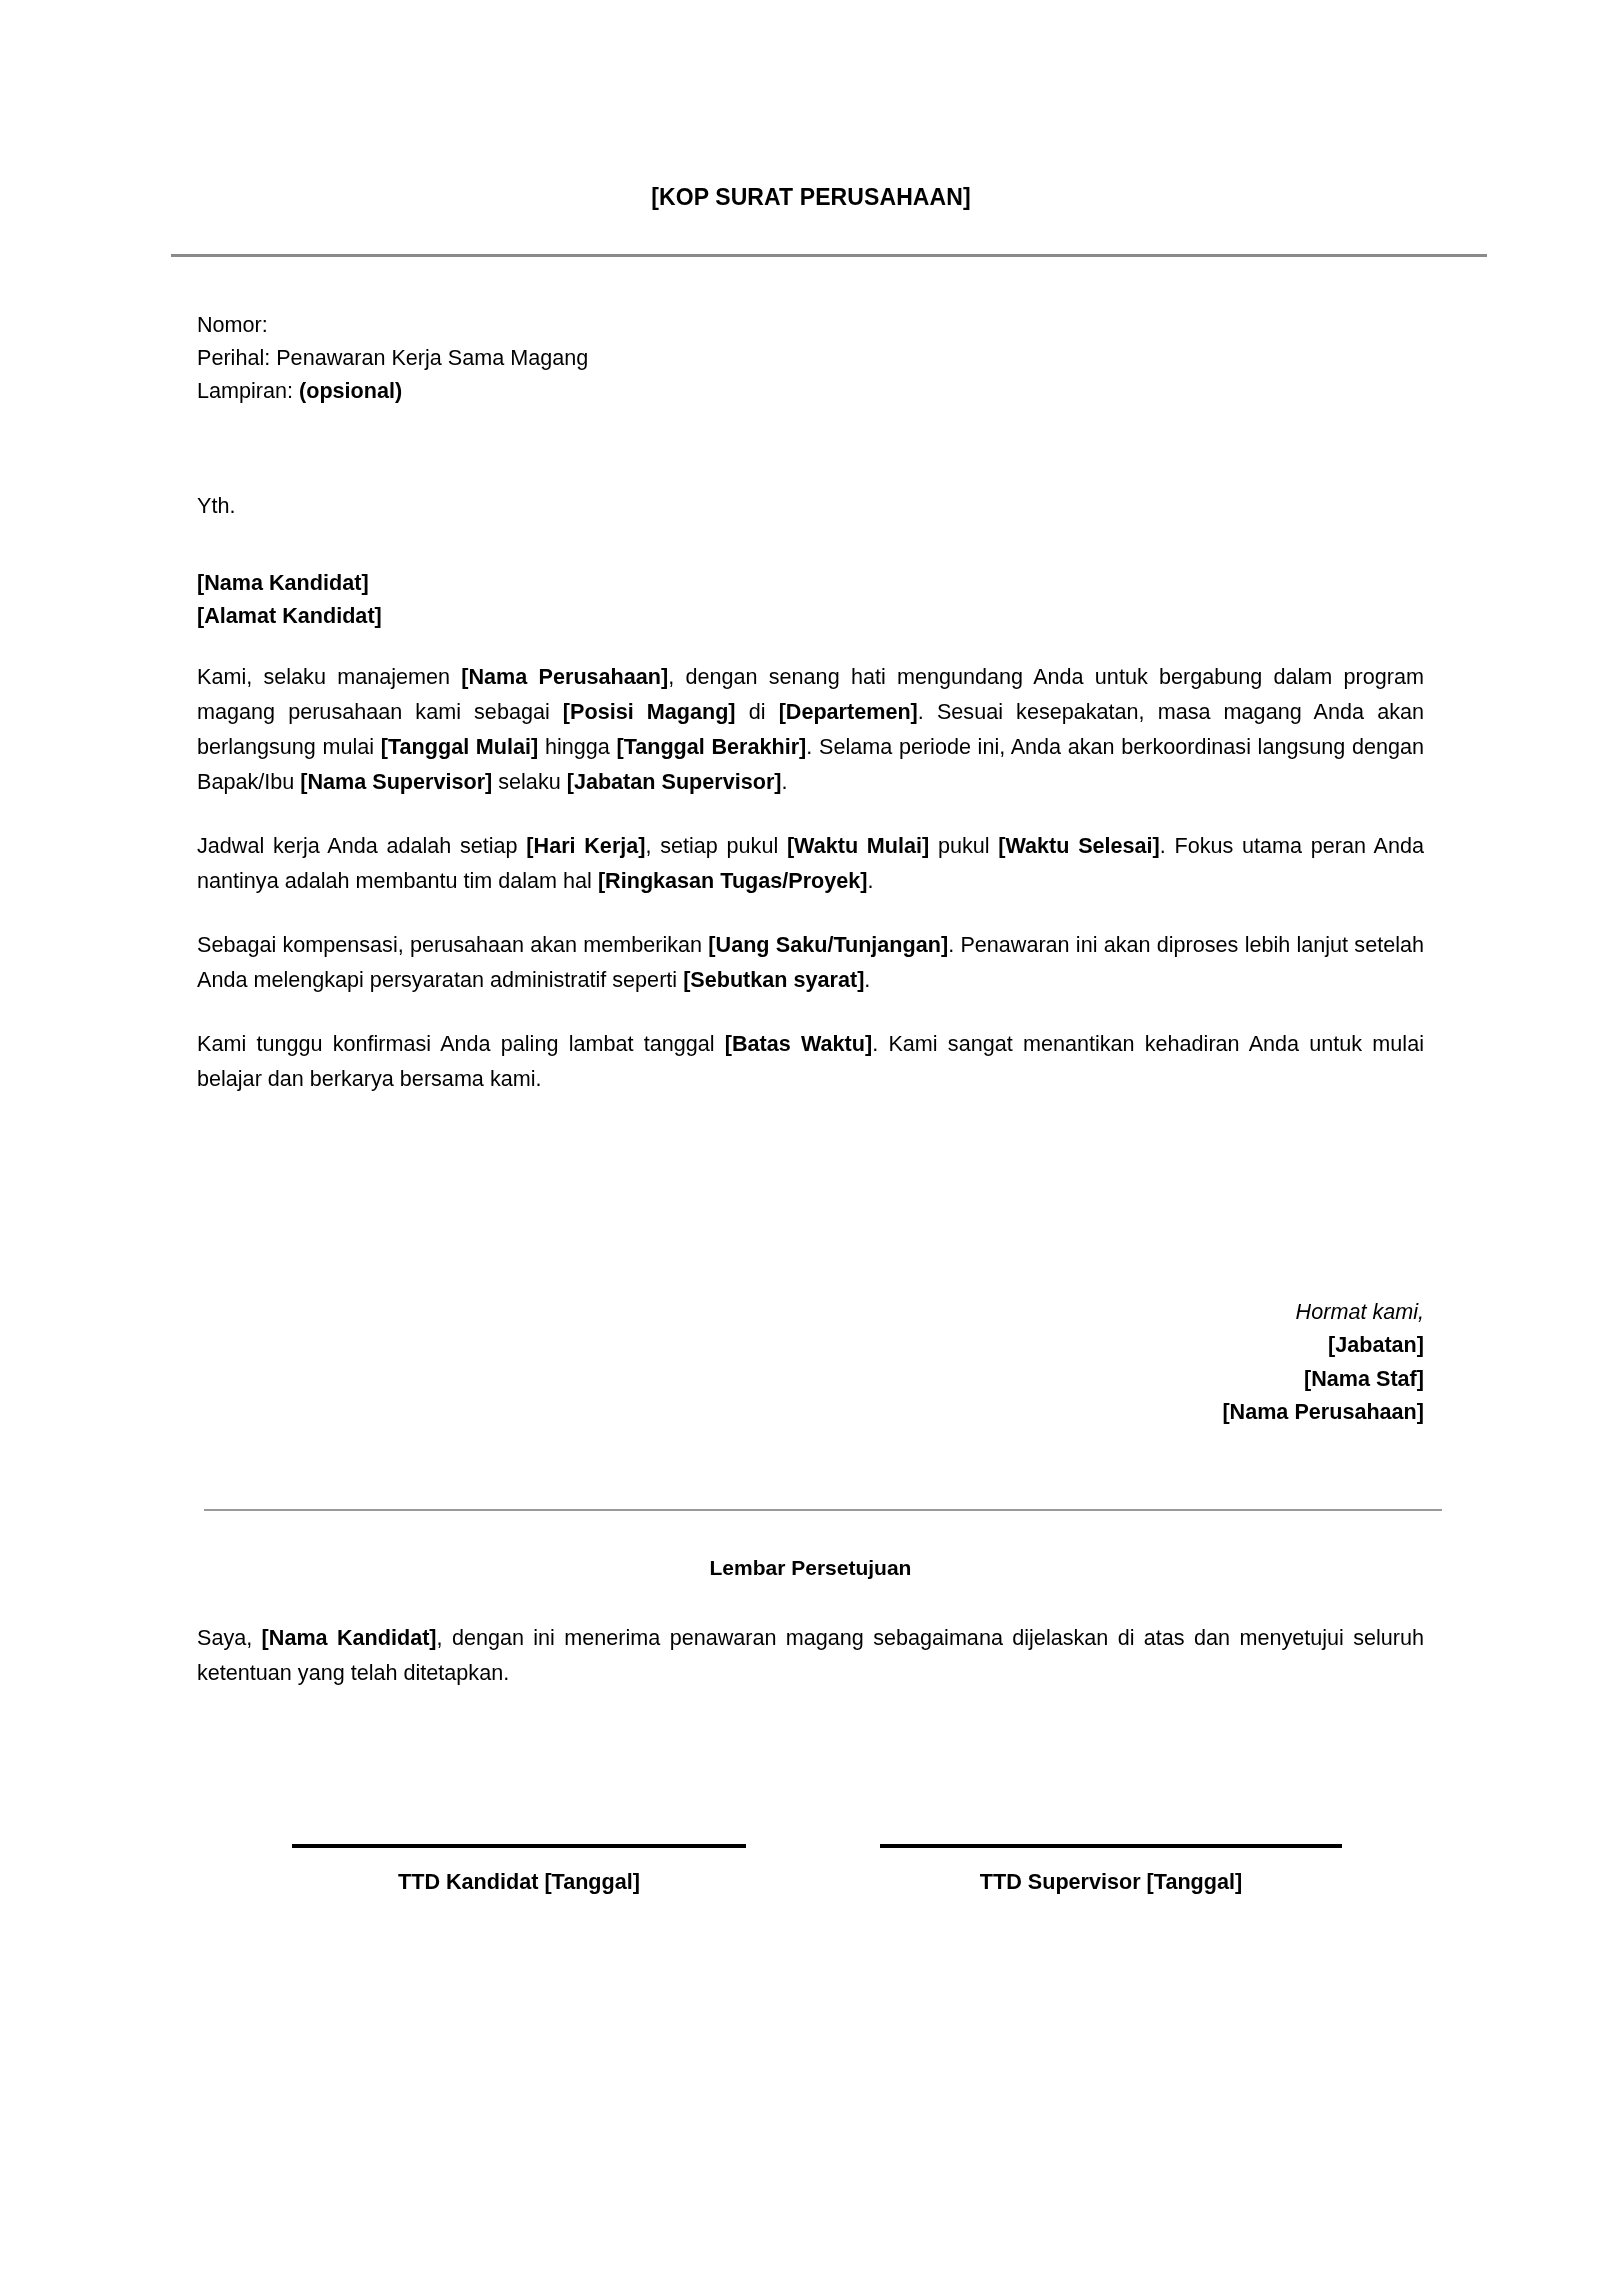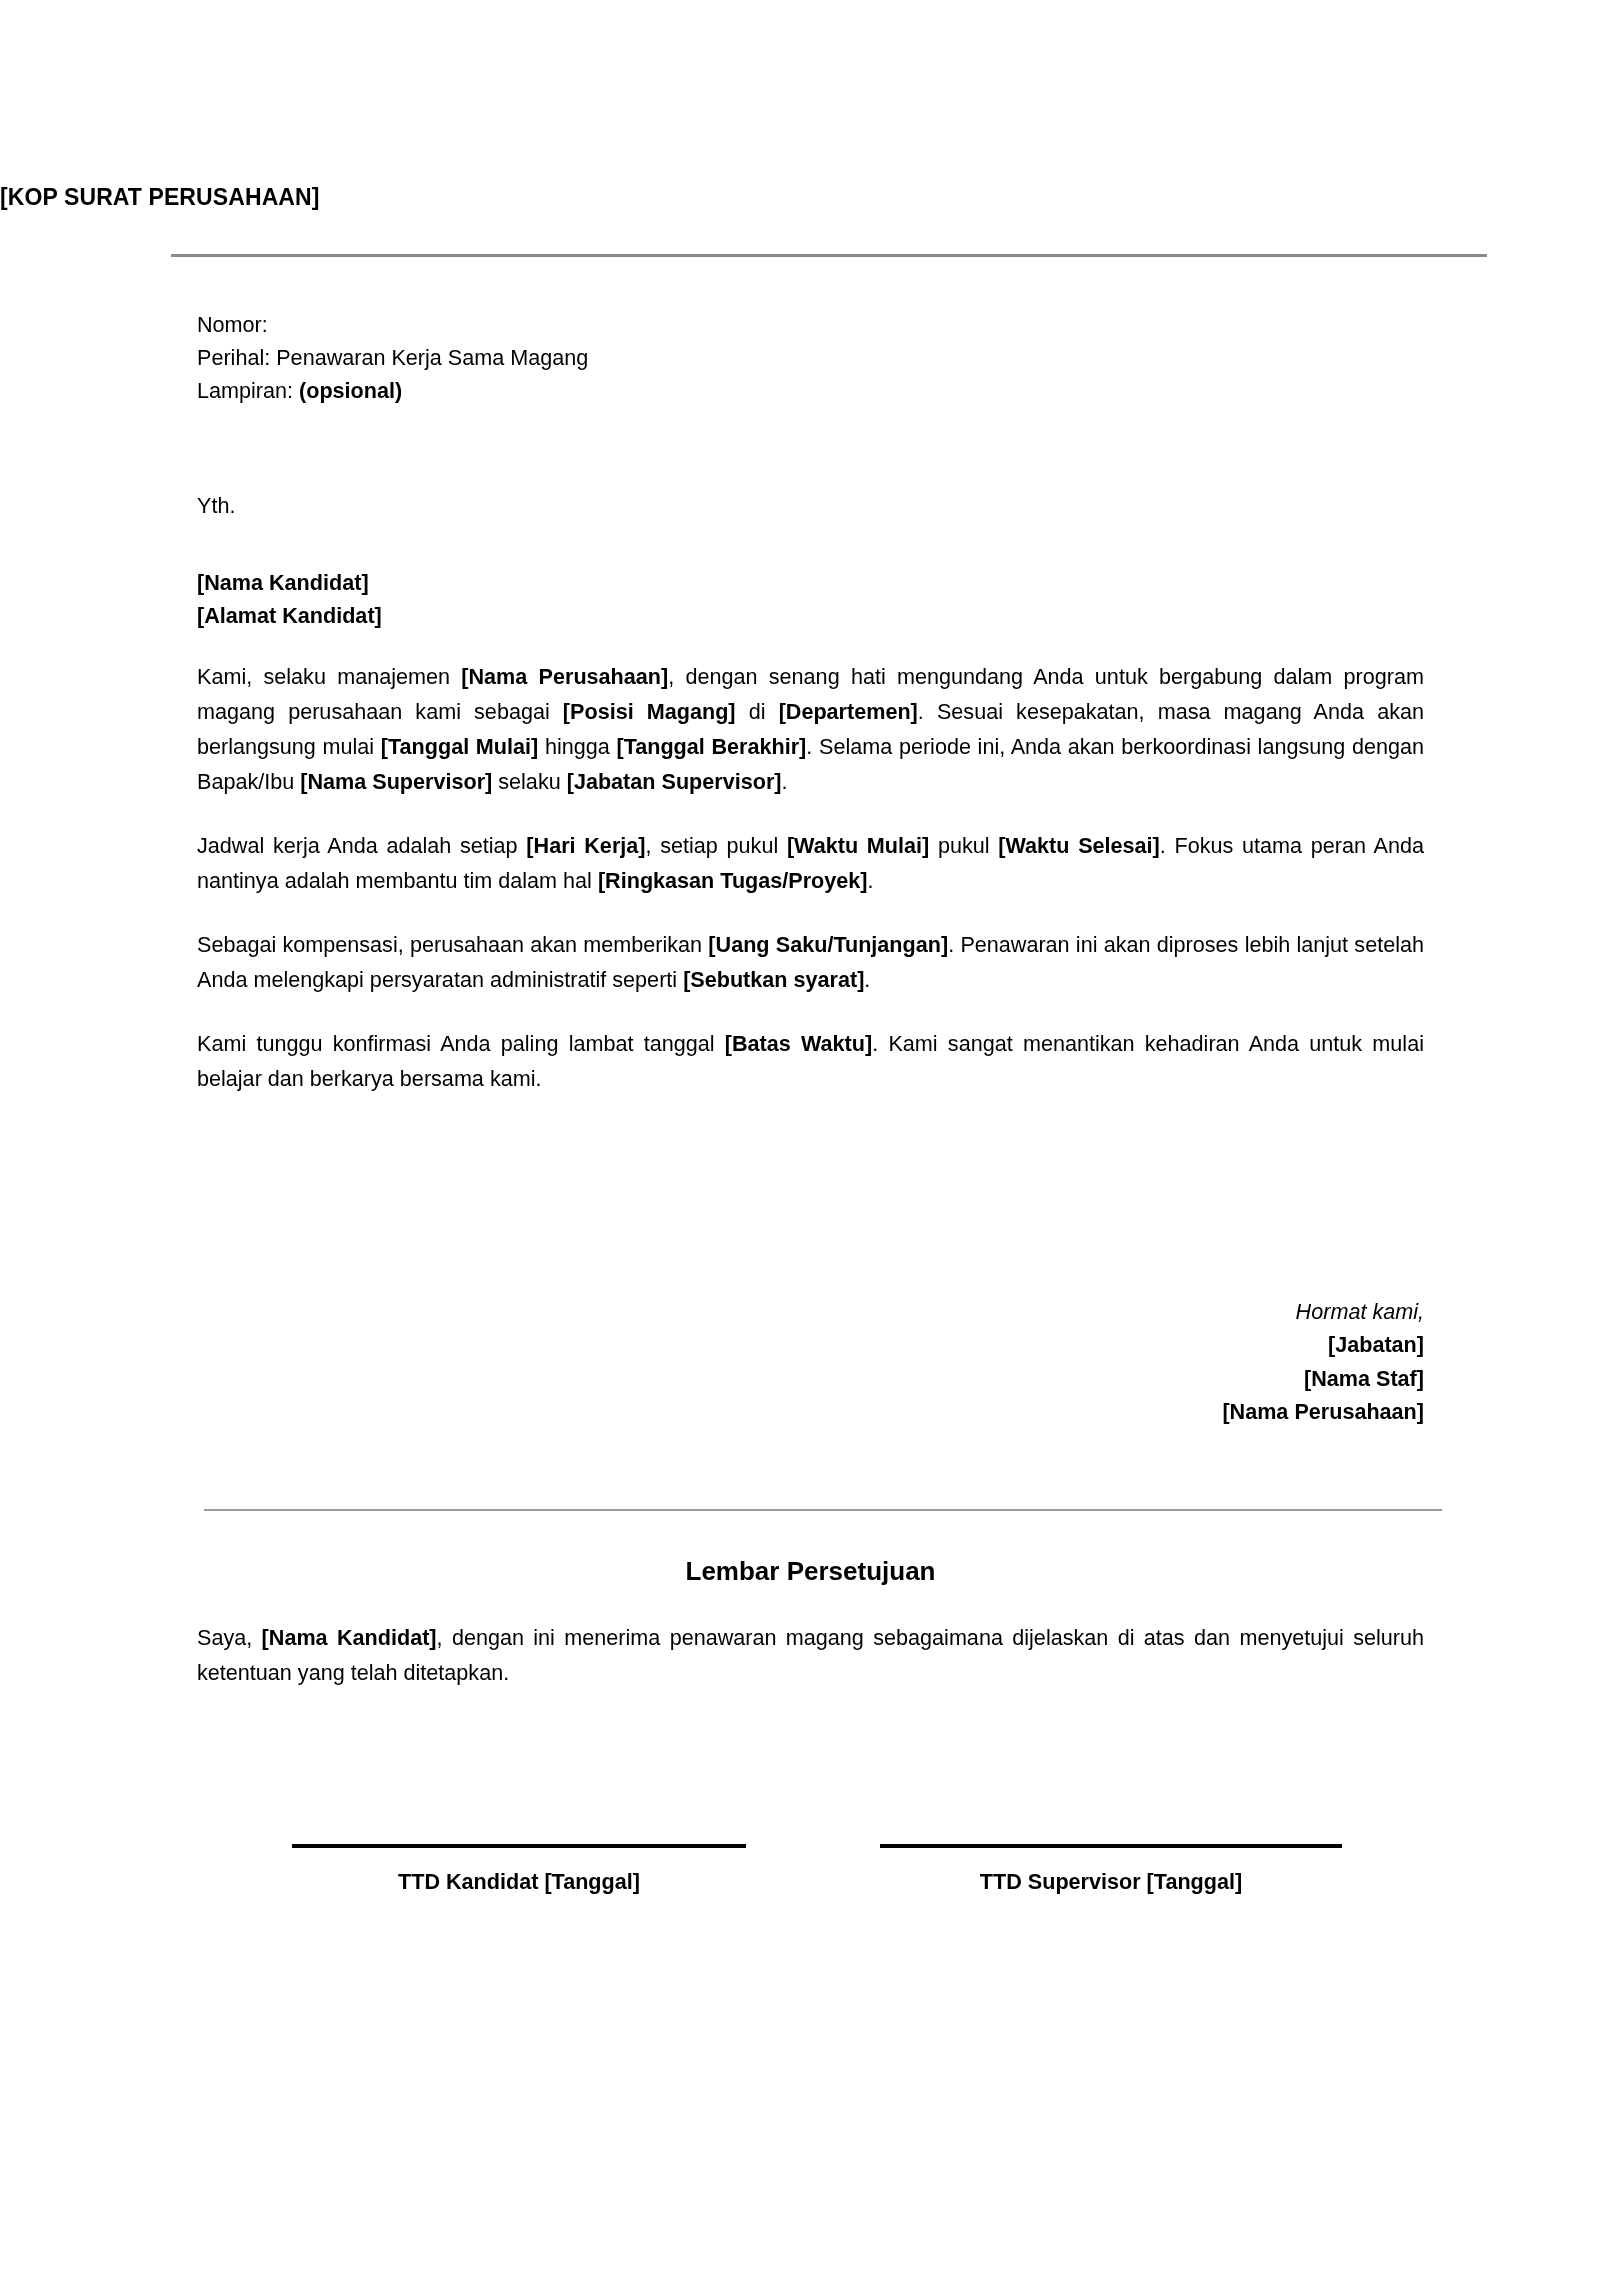--- a/index.html
+++ b/index.html
@@ -20,20 +20,21 @@
     overflow: hidden;
     box-sizing: border-box;
   }
 
   
   .doc-title {
     position: absolute;
     left: 0;
     right: 0;
     top: 184px;
+    text-align: center;
     font-size: 23px;
     font-weight: 700;
     letter-spacing: 0.1px;
     color: #000;
   }
   .header-rule {
     position: absolute;
     left: 171px;
     top: 254px;
     width: 1316px;
@@ -120,21 +121,21 @@
     background: #9a9a9a;
   }
 
   
   .agree-title {
     position: absolute;
     left: 197px;
     top: 1556px;
     width: 1227px;
     text-align: center;
-    font-size: 26px;
+    font-size: 21px;
     font-weight: 700;
   }
   .agree-body {
     position: absolute;
     left: 197px;
     top: 1621px;
     width: 1227px;
     font-size: 21.6px;
     line-height: 1.62;
     text-align: justify;

